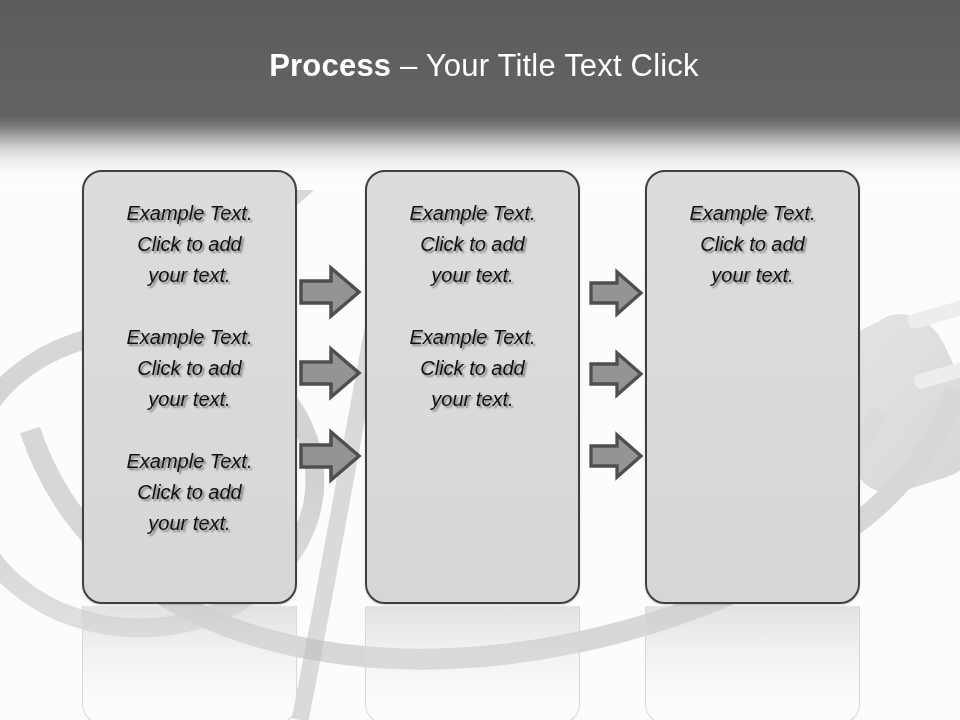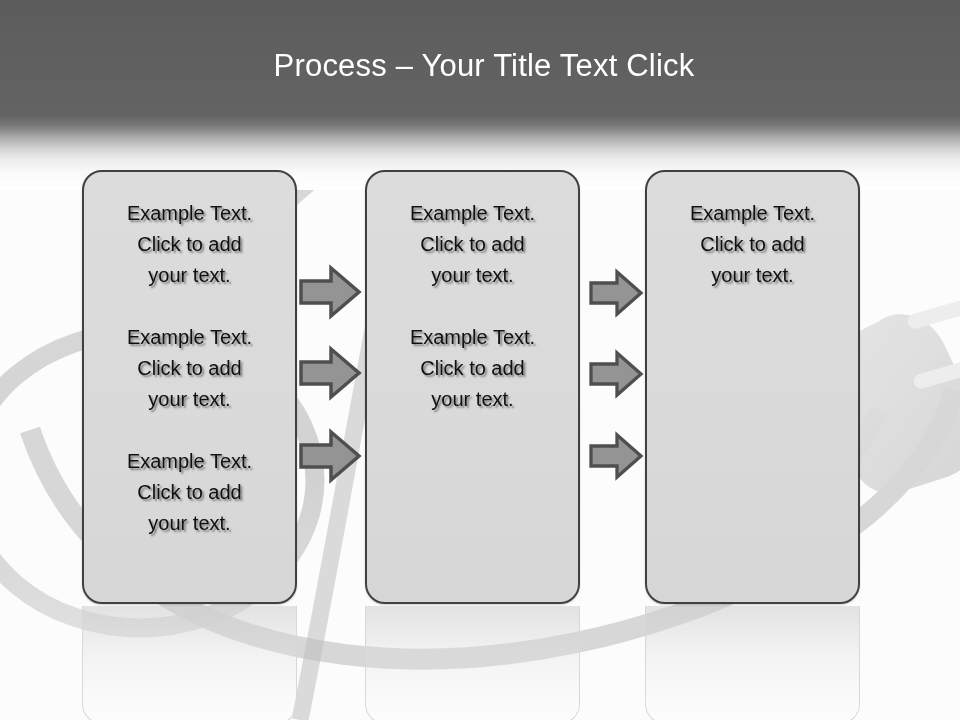--- a/index.html
+++ b/index.html
@@ -35,41 +35,42 @@
   .title{
     position:absolute;left:0;top:48px;width:960px;
     text-align:center;
     color:#ffffff;
     font-size:31px;
     font-weight:400;
     letter-spacing:.2px;
     z-index:4;
     white-space:nowrap;
   }
-  .title b{font-weight:normal;margin-left:8px;}
+  .title b{font-weight:bold;margin-left:8px;}
 
   
   .box{
     position:absolute;
     border:2px solid #404040;
     border-radius:20px;
     background:linear-gradient(to bottom,#dcdcdc 0%, #dadada 55%, #d6d6d6 100%);
     box-shadow:0 1px 2px rgba(0,0,0,.18);
     z-index:6;
     box-sizing:border-box;
   }
   #box1{left:82px;top:170px;width:215px;height:434px;}
   #box2{left:365px;top:170px;width:215px;height:434px;}
   #box3{left:645px;top:170px;width:215px;height:434px;}
 
   .box-inner{
     position:absolute;left:10px;right:10px;top:26px;
     text-align:center;
   }
   .txtblock{
+    font-style:italic;
     font-weight:normal;
     font-size:20px;
     line-height:31px;
     color:#101010;
     text-shadow:2px 2px 2px rgba(90,90,90,.72);
     margin:0 0 31px 0;
     white-space:pre-line;
   }
   .txtblock:last-child{margin-bottom:0;}
 

